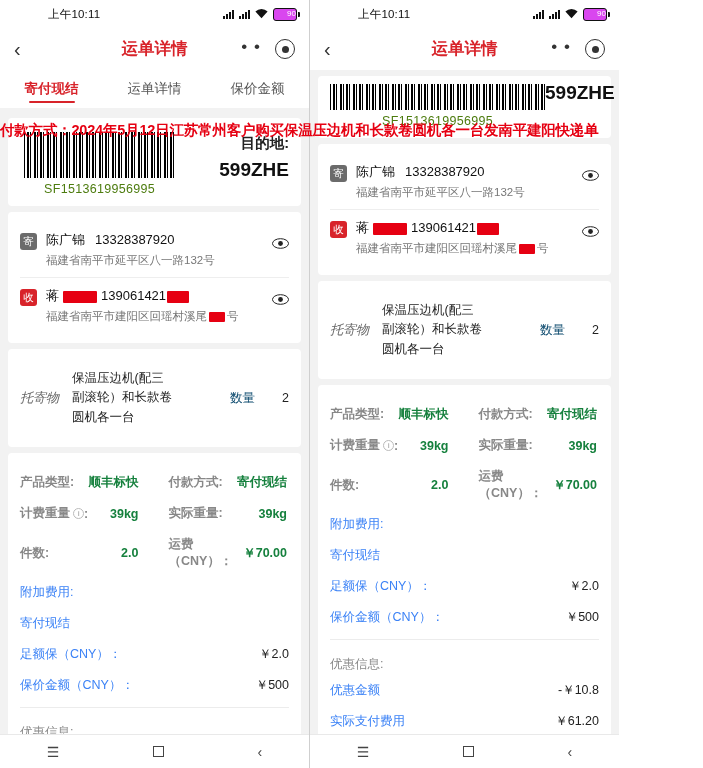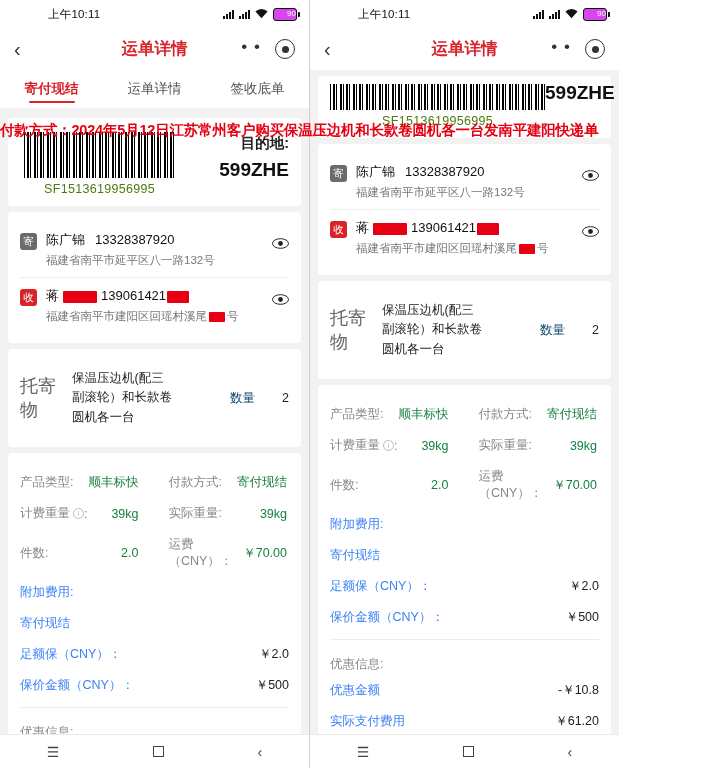--- a/index.html
+++ b/index.html
@@ -105,29 +105,29 @@
   .addr-body { flex:1; padding-left:9px; }
   .addr-line1 { font-size:13px; color:#111; }
   .addr-line1 .nm { margin-right:10px; }
   .addr-line2 { font-size:11.5px; color:#777; margin-top:4px; }
   .redact { display:inline-block; background:#e60012; border-radius:1px; vertical-align:middle;}
   .eye { width:17px; height:11px; flex:0 0 auto; margin-top:4px;}
   .divline { height:1px; background:#eee; margin: 0; }
 
   
   .goods { display:flex; align-items:center; padding: 10px 0; }
-  .goods-label { font-size:18px; color:#666; width:52px; flex:0 0 auto;}
+  .goods-label { font-size:13px; color:#666; width:52px; flex:0 0 auto;font-style:italic;}
   .goods-text { flex:1; text-align:left; font-size:12.5px; color:#222; line-height:1.55; }
   .goods-qty-label { font-size:12.5px; color:#0c4a6e; margin-left:12px;}
   .goods-qty { font-size:12.5px; color:#222; width:34px; text-align:right;}
 
   
   .kvs { padding-top: 4px; }
   .kvrow { display:flex; padding: 7px 0; font-size:12.5px; }
-  .kvcell { flex:1; display:flex; align-items:center; }
+  .kvcell { flex:1; display:flex; align-items:center;font-weight:bold; }
   .kvcell .k { color:#888; }
   .kvcell .v { margin-left:auto; color:#15803d; padding-right:2px; }
   .infoi {
     display:inline-flex; width:11px; height:11px; border:1px solid #bbb; border-radius:50%;
     color:#bbb; font-size:8px; align-items:center; justify-content:center; margin-left:3px;
   }
   .single { display:flex; padding: 7px 0; font-size:12.5px; }
   .single .k { color:#3b82f6; }
   .single .v { margin-left:auto; color:#222; }
   .sectitle { font-size:12.5px; color:#888; padding: 10px 0 2px 0; }
@@ -182,21 +182,21 @@
         <span class="dots">• •</span>
         <span class="target">
             <i></i>
           </span>
       </span>
     </div>
 
     <div class="tabs">
       <div class="tab active">寄付现结</div>
       <div class="tab">运单详情</div>
-      <div class="tab">签收底单</div>
+      <div class="tab">保价金额</div>
     </div>
 
     <div class="card" style="margin-top:10px;">
       <div class="barcode-row">
         <div class="barcode-col">
           <div class="barcode"></div>
           <div class="sfno">SF1513619956995</div>
         </div>
         <div class="dest">
           <div class="dest-label">目的地:</div>

